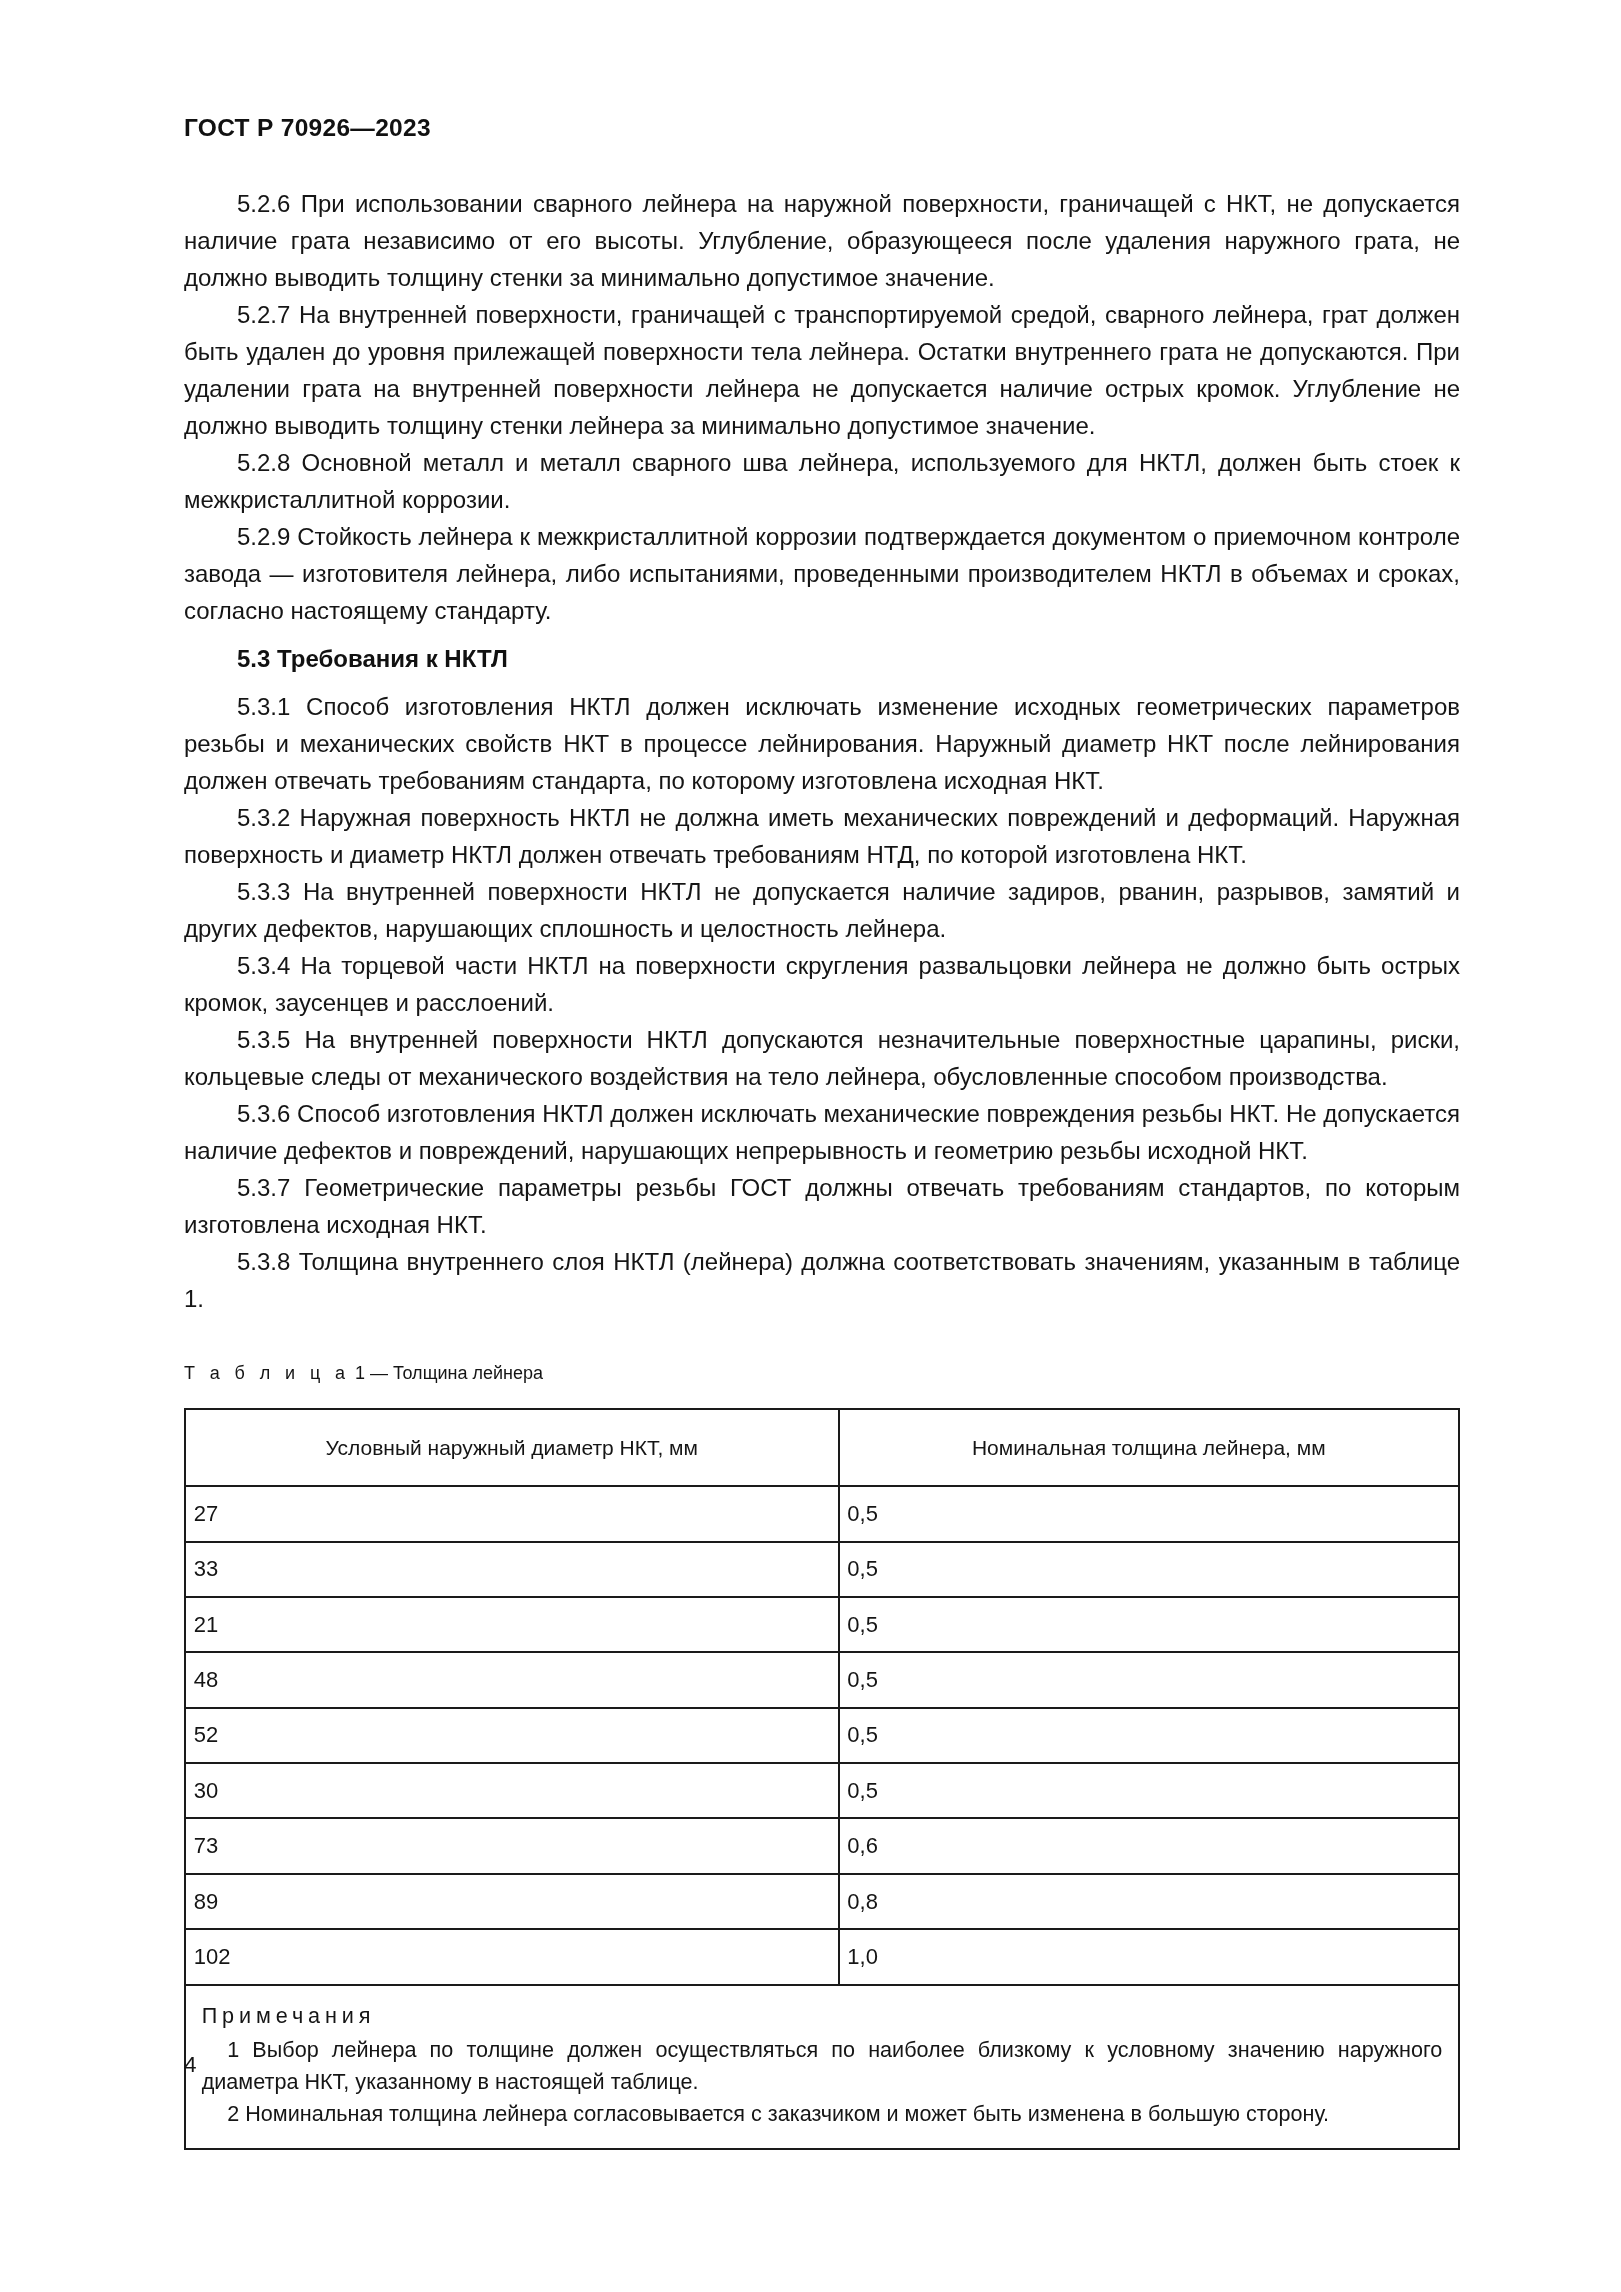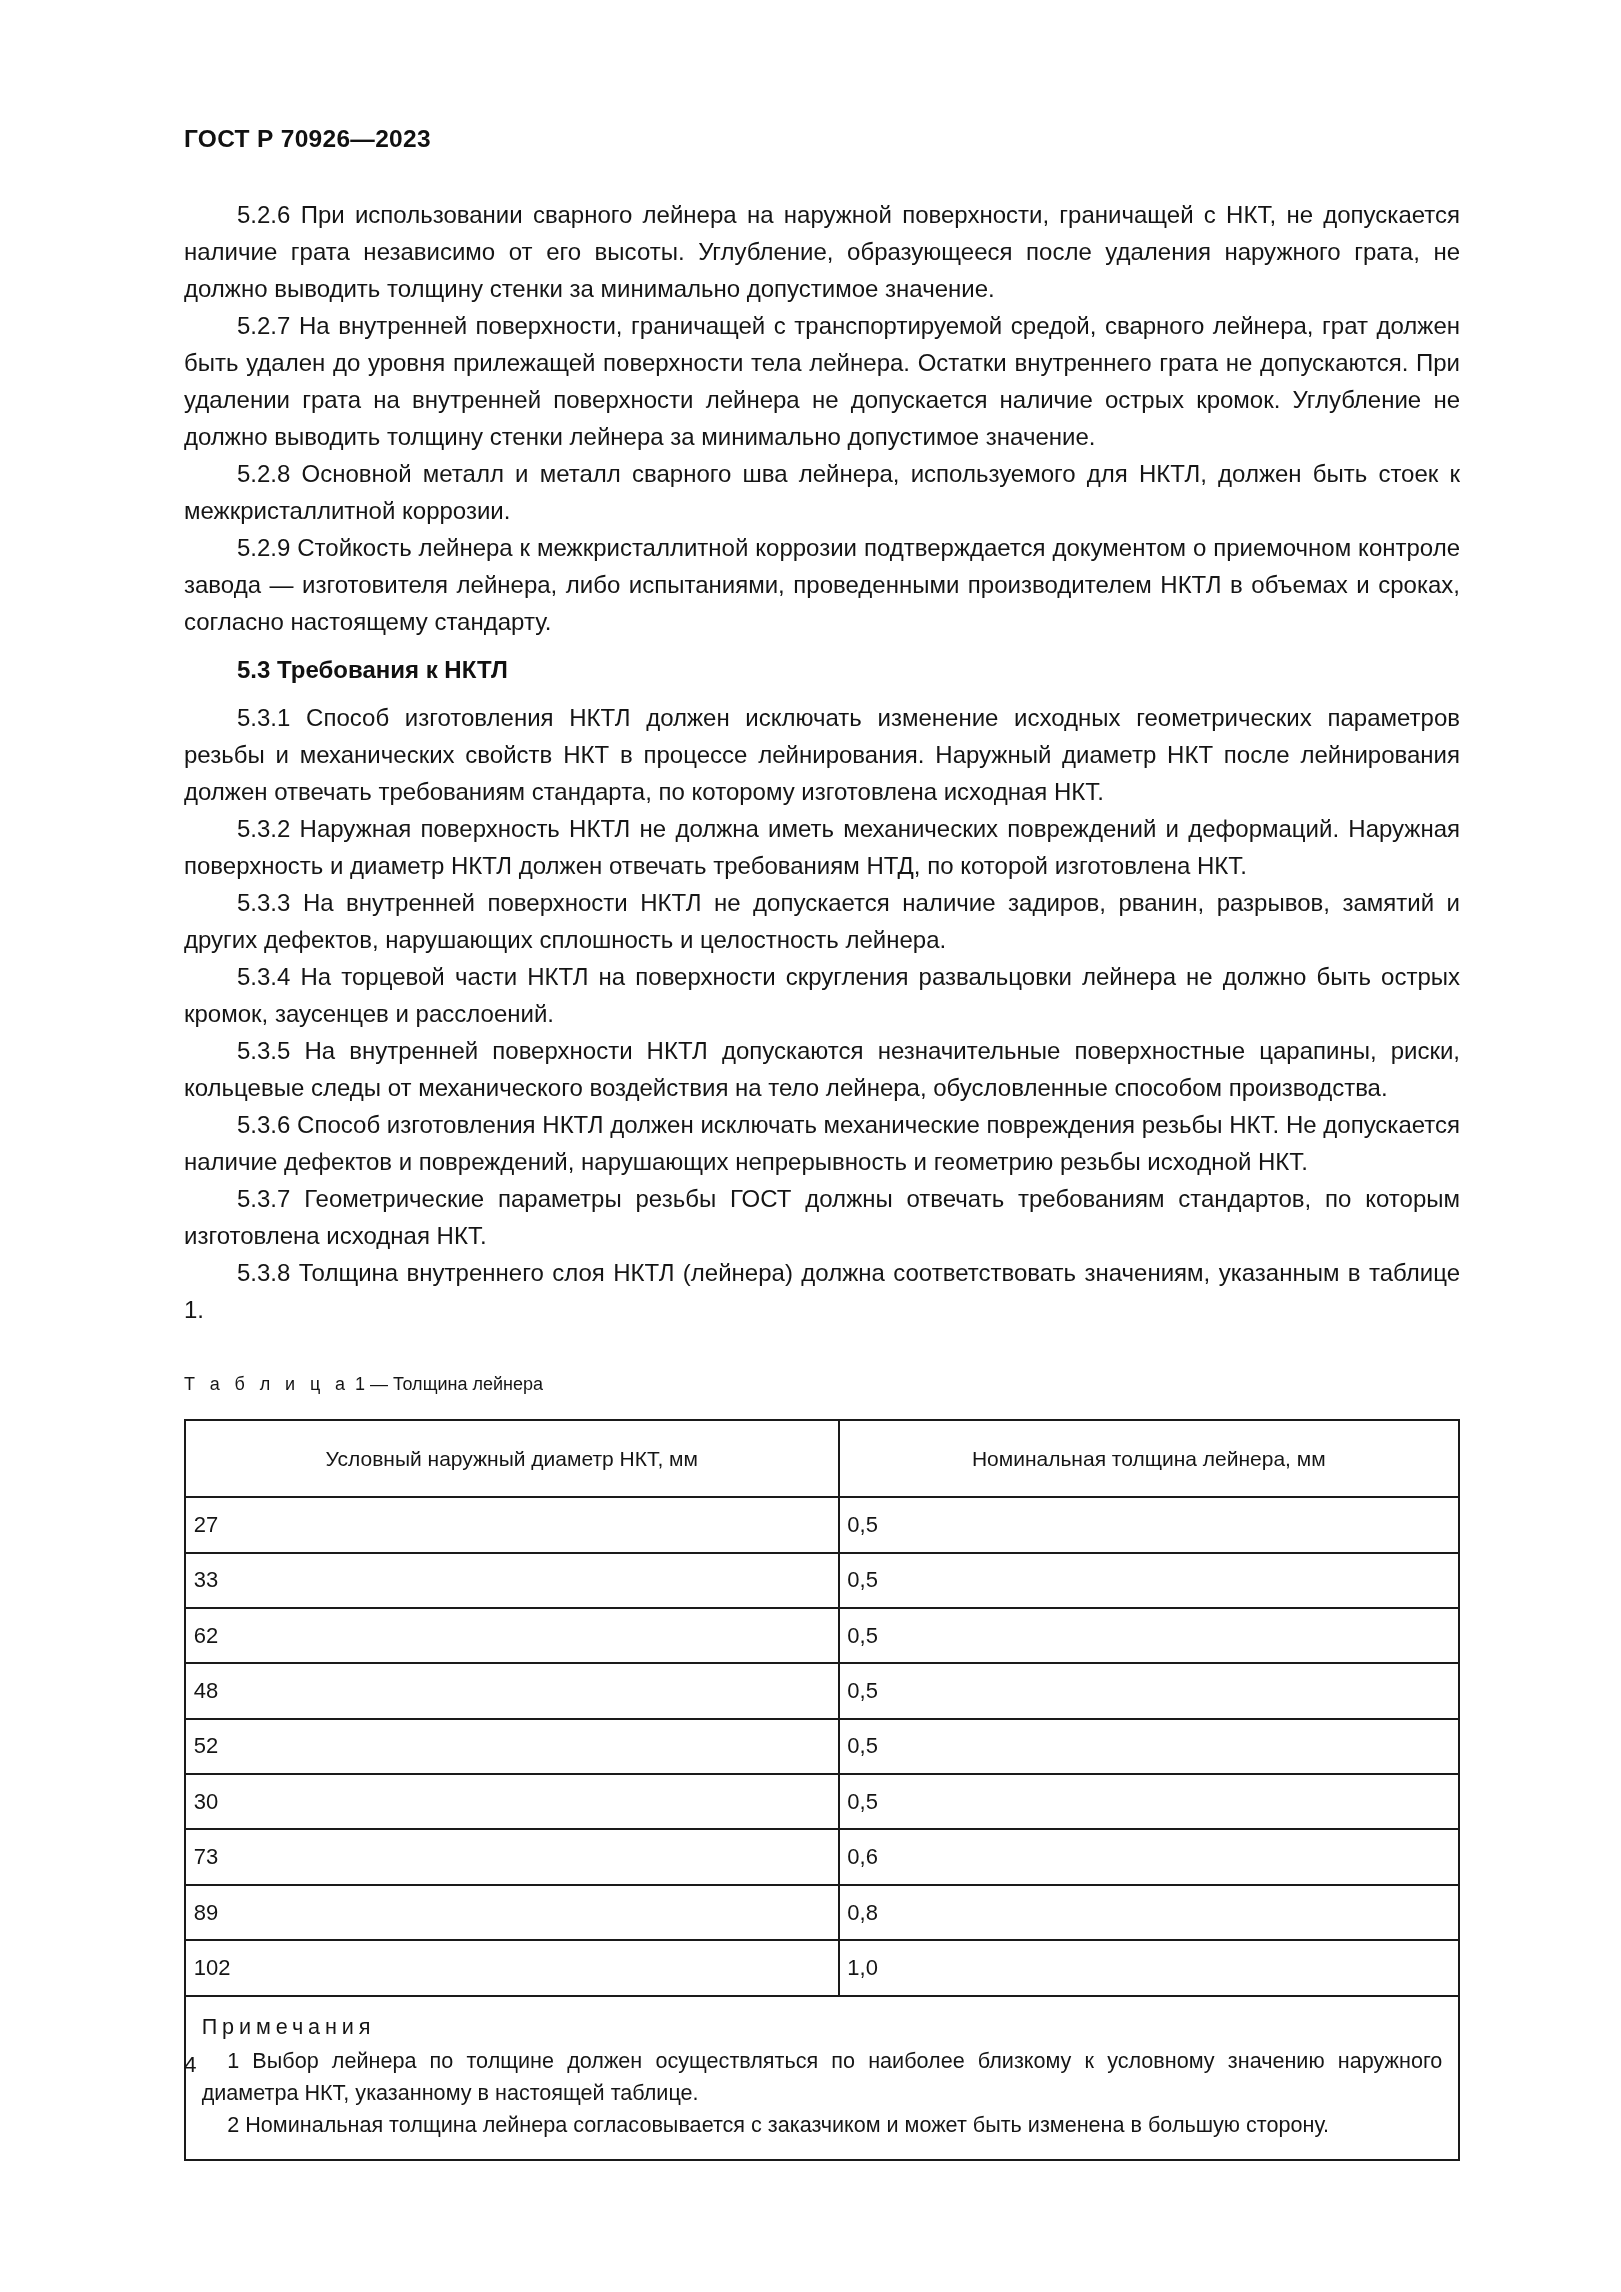--- a/index.html
+++ b/index.html
@@ -15,21 +15,21 @@
     position: relative;
     width: 1621px;
     height: 2293px;
     background: #ffffff;
     box-sizing: border-box;
     overflow: hidden;
   }
   .content {
     position: absolute;
     left: 184px;
-    top: 125px;
+    top: 114px;
     width: 1276px;
   }
 
   
   .doc-header {
     font-size: 24.5px;
     font-weight: bold;
     letter-spacing: 0.3px;
     margin: 0 0 43px 0;
     color: #111;
@@ -178,21 +178,21 @@
       <tbody>
         <tr>
           <td>27</td>
           <td>0,5</td>
         </tr>
         <tr>
           <td>33</td>
           <td>0,5</td>
         </tr>
         <tr>
-          <td>62</td>
+          <td>21</td>
           <td>0,5</td>
         </tr>
         <tr>
           <td>48</td>
           <td>0,5</td>
         </tr>
         <tr>
           <td>52</td>
           <td>0,5</td>
         </tr>

